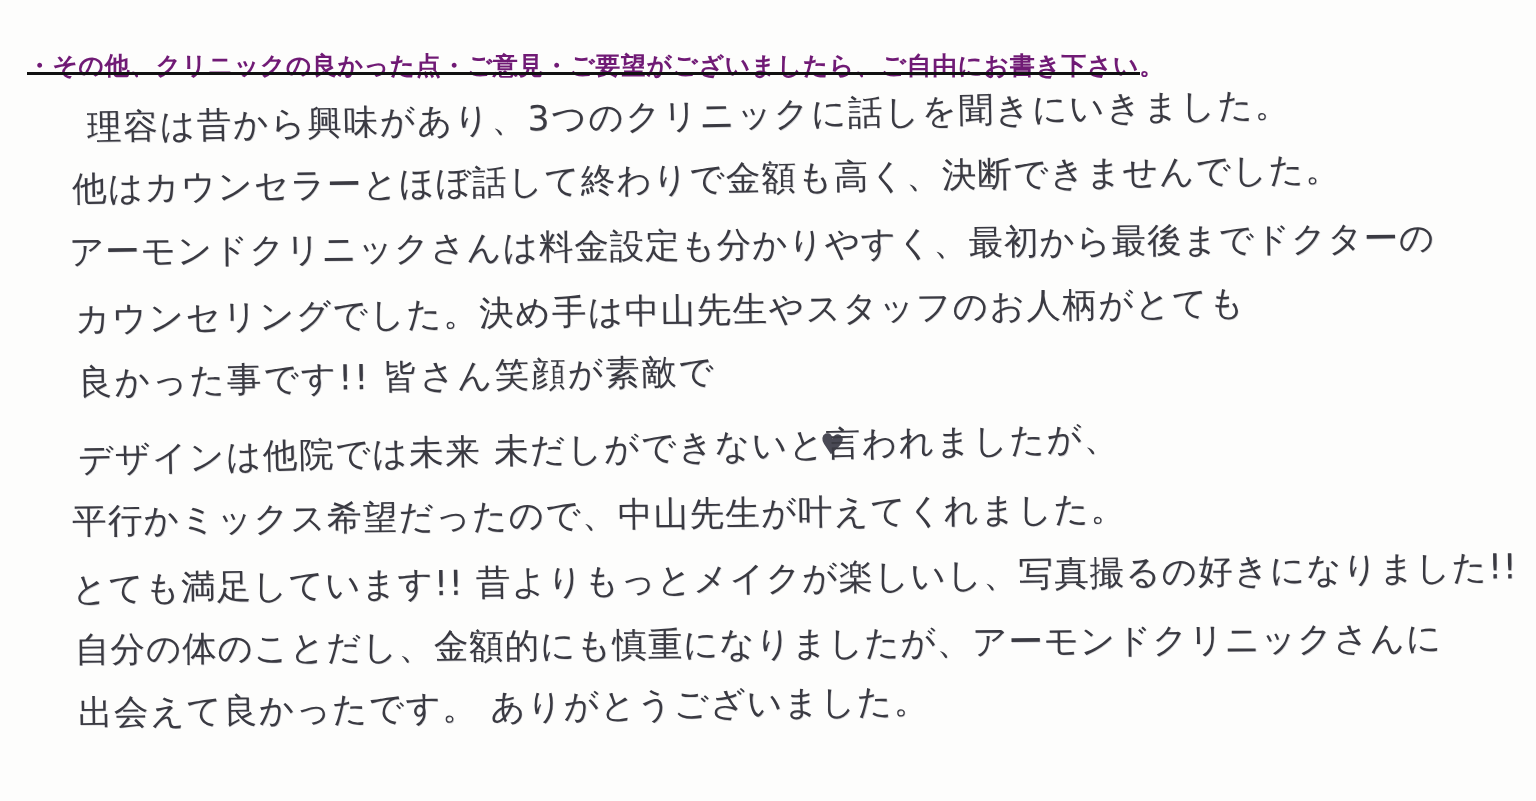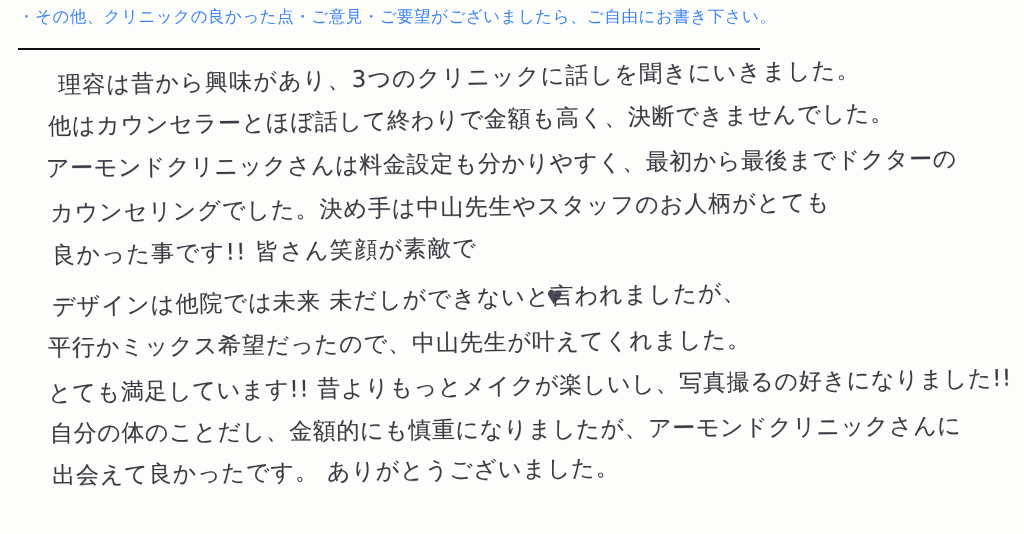--- a/index.html
+++ b/index.html
@@ -15,26 +15,26 @@
     width: 1024px;
     height: 534px;
     background: #fdfdfc;
     overflow: hidden;
   }
 
   
   .header {
     position: absolute;
     left: 18px;
-    top: 6px;
+    top: 33px;
     width: 742px;
     font-family: "DejaVu Sans", sans-serif;
     font-size: 16.5px;
-    font-weight: 400;
-    color: #3b82f6;
+    font-weight: 700;
+    color: #701a75;
     letter-spacing: 0.5px;
     white-space: nowrap;
   }
   .header-rule {
     position: absolute;
     left: 18px;
     top: 48px;
     width: 742px;
     height: 2px;
     background: #111111;

